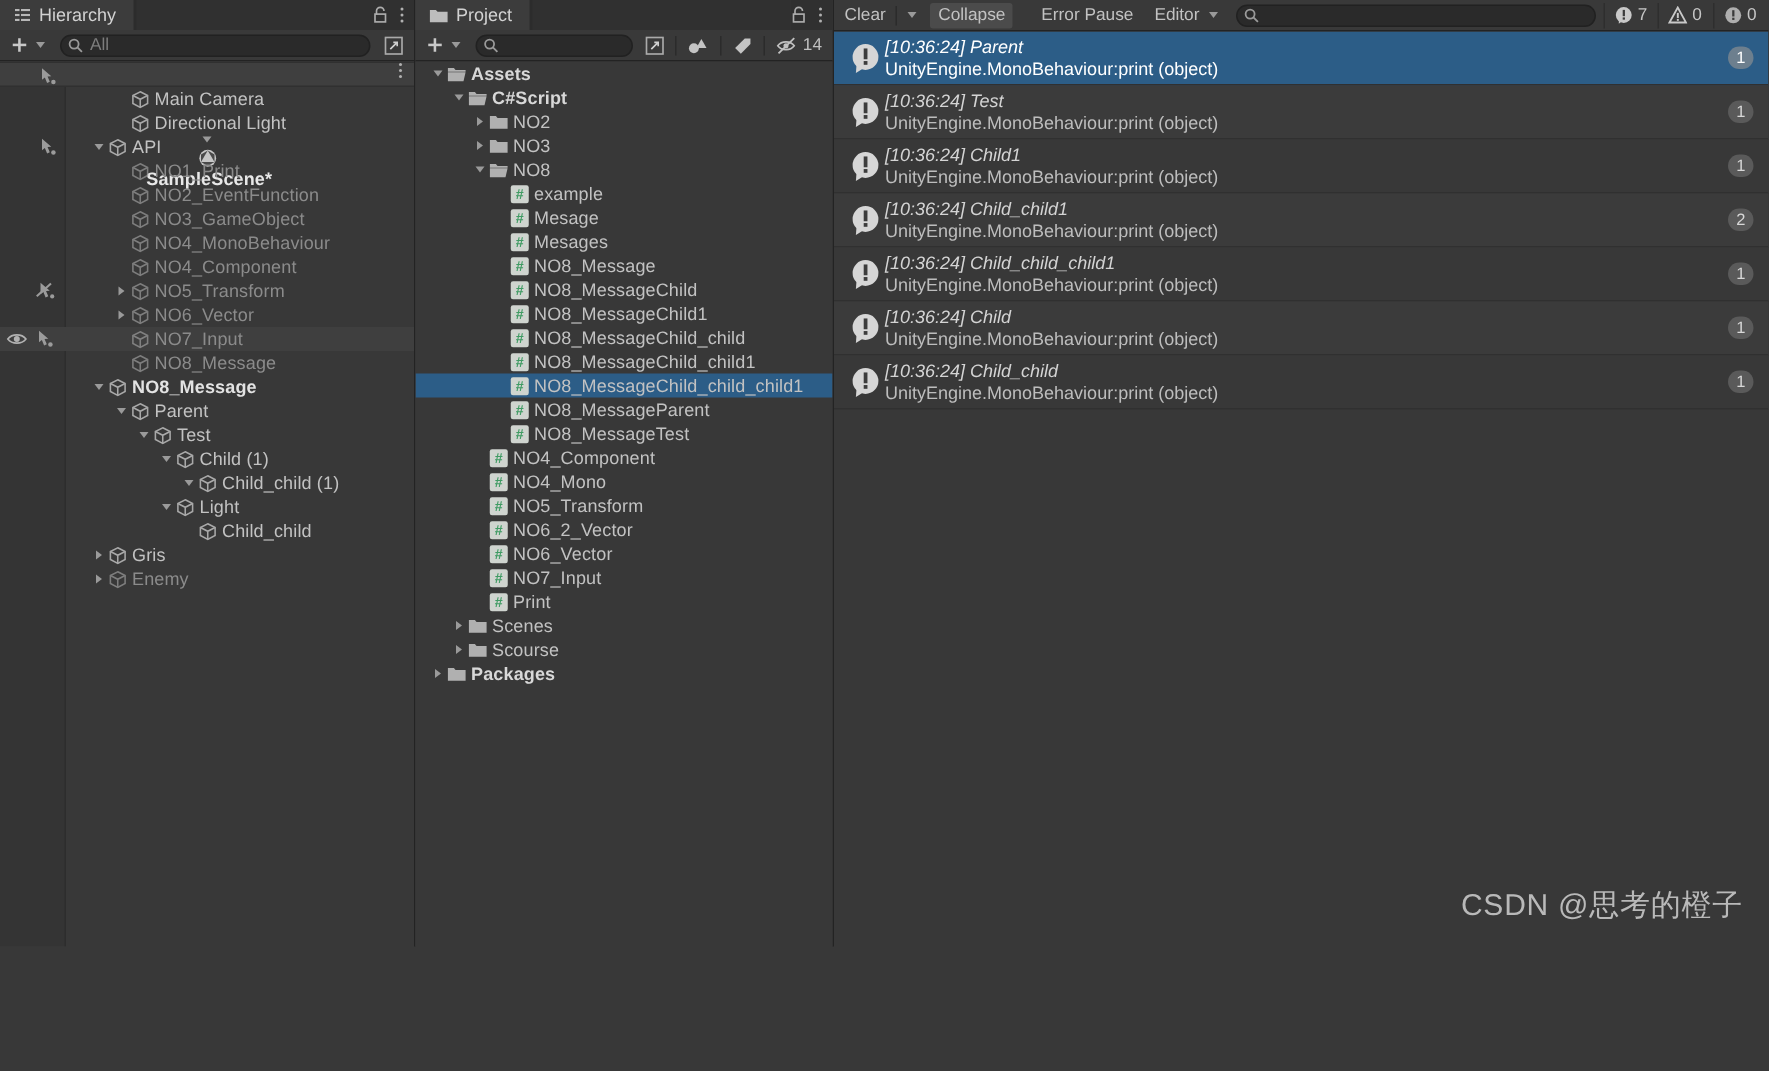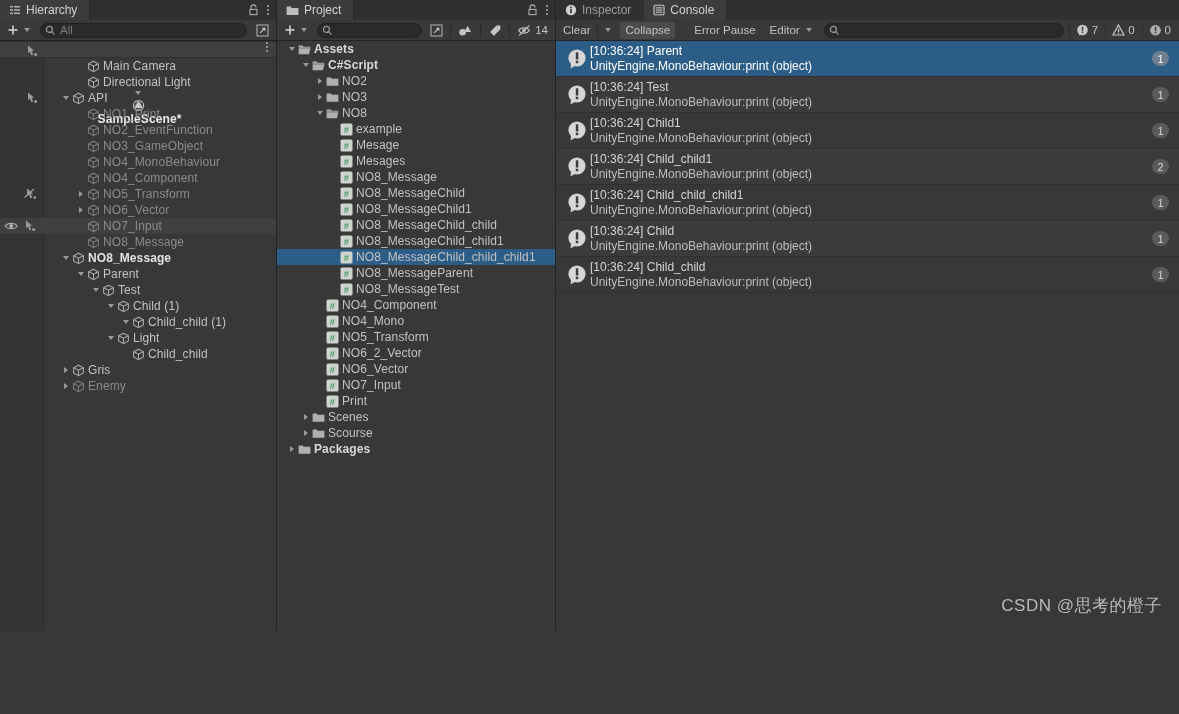--- a/index.html
+++ b/index.html
@@ -82,36 +82,36 @@
   .console-list { flex: 1; overflow: hidden; background: #383838; }
   .log {
     height: 36px; display: flex; align-items: center; padding: 0 10px 0 8px;
     border-bottom: 1px solid #303030; position: relative;
   }
   .log.selected { background: #2c5d87; }
   .log.even { background: #383838; }
   .log.odd { background: #3b3b3b; }
   .log-icon { flex: 0 0 26px; display: flex; align-items: center; justify-content: center; }
   .log-text { flex: 1; min-width: 0; line-height: 15px; }
-  .log-line1 { color: #d4d4d4; font-size: 12px; }
+  .log-line1 { color: #d4d4d4; font-size: 12px; font-style: italic; }
   .log-line2 { color: #bdbdbd; font-size: 12px; }
   .log.selected .log-line1, .log.selected .log-line2 { color: #ffffff; }
   .badge {
     min-width: 17px; height: 15px; border-radius: 8px; background: #5a5a5a;
     color: #d8d8d8; font-size: 11px; display: flex; align-items: center;
     justify-content: center; padding: 0 5px; flex: 0 0 auto;
   }
   .log.selected .badge { background: #6d7f8e; color: #fff; }
 
   .counter { display: flex; align-items: center; gap: 3px; padding: 0 6px; height: 17px;
              border-left: 1px solid #2e2e2e; color: #c6c6c6; font-size: 11.5px; }
 
   .watermark {
     position: absolute; right: 17px; bottom: 14px; color: #b9b9b9;
-    font-size: 17px; letter-spacing: .5px; pointer-events: none;
+    font-size: 20px; letter-spacing: .5px; pointer-events: none;
   }
   .vsep { width: 1px; background: #2b2b2b; height: 13px; margin: 0 1px; }
   .dots { display: flex; flex-direction: column; gap: 2px; align-items: center; }
   .dots i { width: 2px; height: 2px; background: #b0b0b0; border-radius: 50%; display: block; }
 </style>
 </head>
 <body>
 
 <div class="app">
 
@@ -842,44 +842,20 @@
                 <path d="M0.6 1.4 h4 l1.1 1.3 h6.7 v7.1 h-11.8z" fill="#b0b0b0"></path>
               </svg>
             </span>
             <span class="label" style="font-weight:bold;color:#d8d8d8">Packages</span>
           </div>
         </div>
     </div>
   </div>
 
   <div class="panel" id="console">
-    <div class="tabbar">
-      <div class="tab inactive">
-        <span>
-          <svg width="12" height="12" viewBox="0 0 12 12">
-            <circle cx="6" cy="6" r="5.2" fill="#d0d0d0"></circle>
-            <rect x="5.2" y="5" width="1.6" height="4.2" fill="#303030"></rect>
-            <rect x="5.2" y="2.5" width="1.6" height="1.7" fill="#303030"></rect>
-          </svg>
-        </span>
-        <span>Inspector</span>
-      </div>
-      <div class="tab active">
-        <span>
-          <svg width="12" height="12" viewBox="0 0 12 12">
-            <rect x="1" y="1.2" width="10" height="9.6" rx="1" fill="none" stroke="#c6c6c6" stroke-width="1.1"></rect>
-            <rect x="2.7" y="3.3" width="6.6" height="1.1" fill="#c6c6c6"></rect>
-            <rect x="2.7" y="5.5" width="6.6" height="1.1" fill="#c6c6c6"></rect>
-            <rect x="2.7" y="7.7" width="6.6" height="1.1" fill="#c6c6c6"></rect>
-          </svg>
-        </span>
-        <span>Console</span>
-      </div>
-      <div class="tabfill"></div>
-    </div>
 
     <div class="toolbar">
       <div class="tb-btn">
         <span>Clear</span>
       </div>
       <div class="vsep"></div>
       <div class="tb-btn">
         <span class="caret down"></span>
       </div>
       <div class="tb-btn pressed" style="margin-left:3px">

